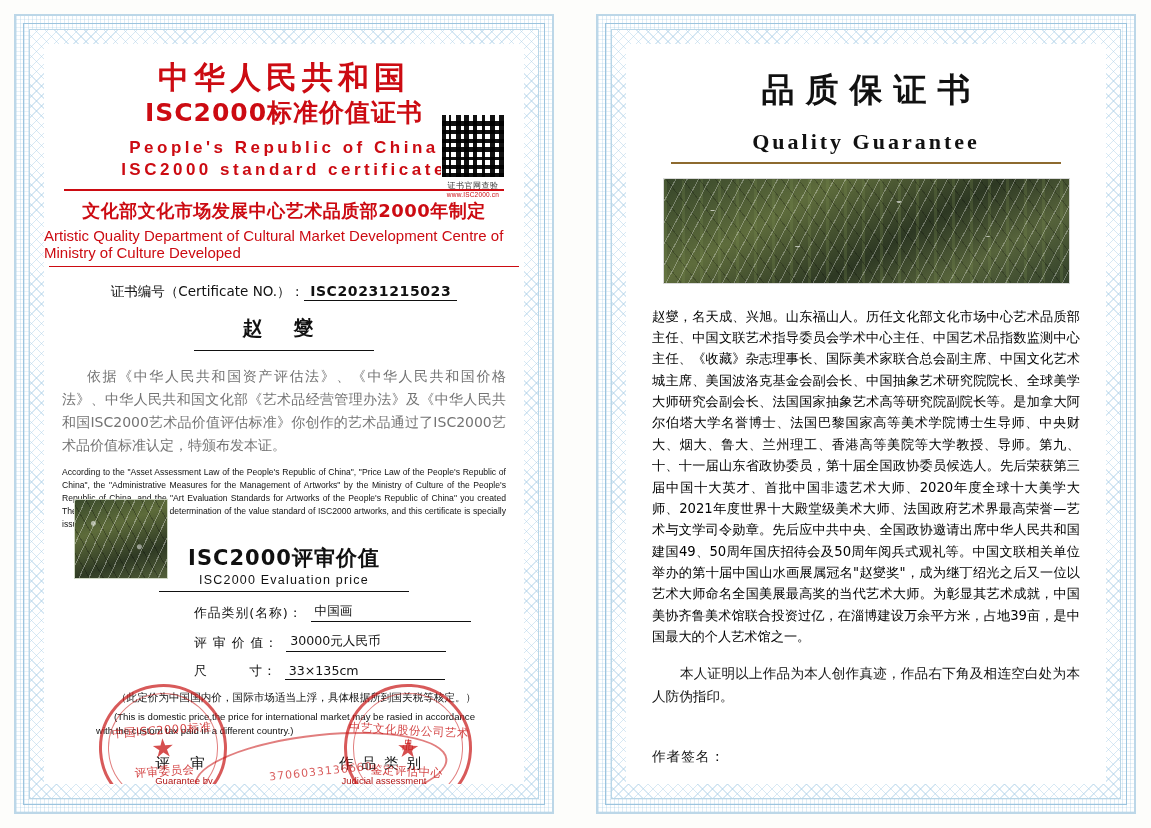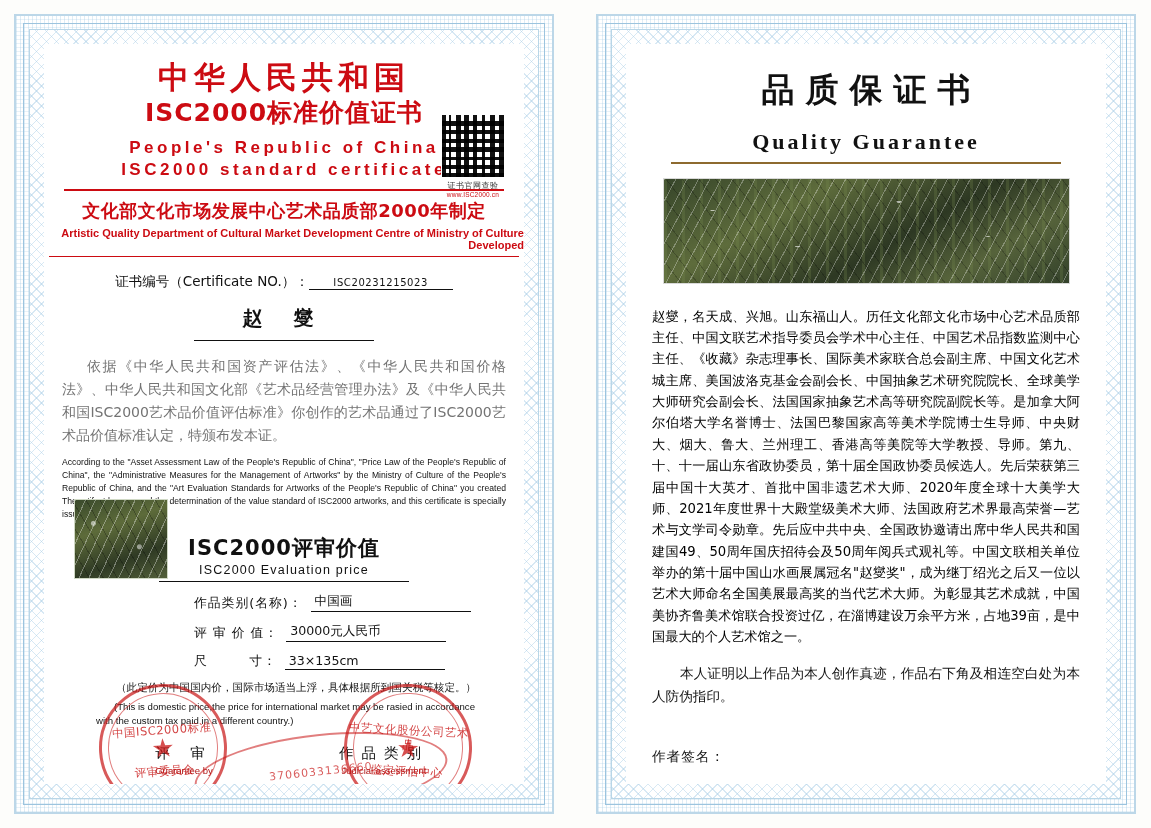--- a/index.html
+++ b/index.html
@@ -116,23 +116,23 @@
   .dept-cn {
     text-align: center;
     font-family: "DejaVu Sans", sans-serif;
     font-size: 18px;
     font-weight: bold;
     color: #cc0b12;
     margin-top: 8px;
     letter-spacing: 0.5px;
   }
   .dept-en {
-    text-align: right;
-    font-size: 11px;
-    font-weight: bold;
+    text-align: left;
+    font-size: 15px;
+    font-weight: normal;
     color: #cc0b12;
     margin-top: 4px;
   }
   .rule-thin {
     width: 470px;
     height: 1px;
     background: #cc0b12;
     margin: 5px auto 0 auto;
   }
 
@@ -170,22 +170,22 @@
 
   .cert-no-row {
     margin-top: 16px;
     text-align: center;
     font-family: "DejaVu Sans", sans-serif;
     font-size: 13.5px;
     color: #111;
   }
   .cert-no-value {
     display: inline-block;
-    font-weight: normal;
-    font-size: 10px;
+    font-weight: bold;
+    font-size: 14px;
     letter-spacing: 0.6px;
     border-bottom: 1px solid #111;
     padding: 0 6px 1px 6px;
     min-width: 132px;
     text-align: center;
   }
   .holder {
     margin: 14px auto 0 auto;
     width: 180px;
     text-align: center;

